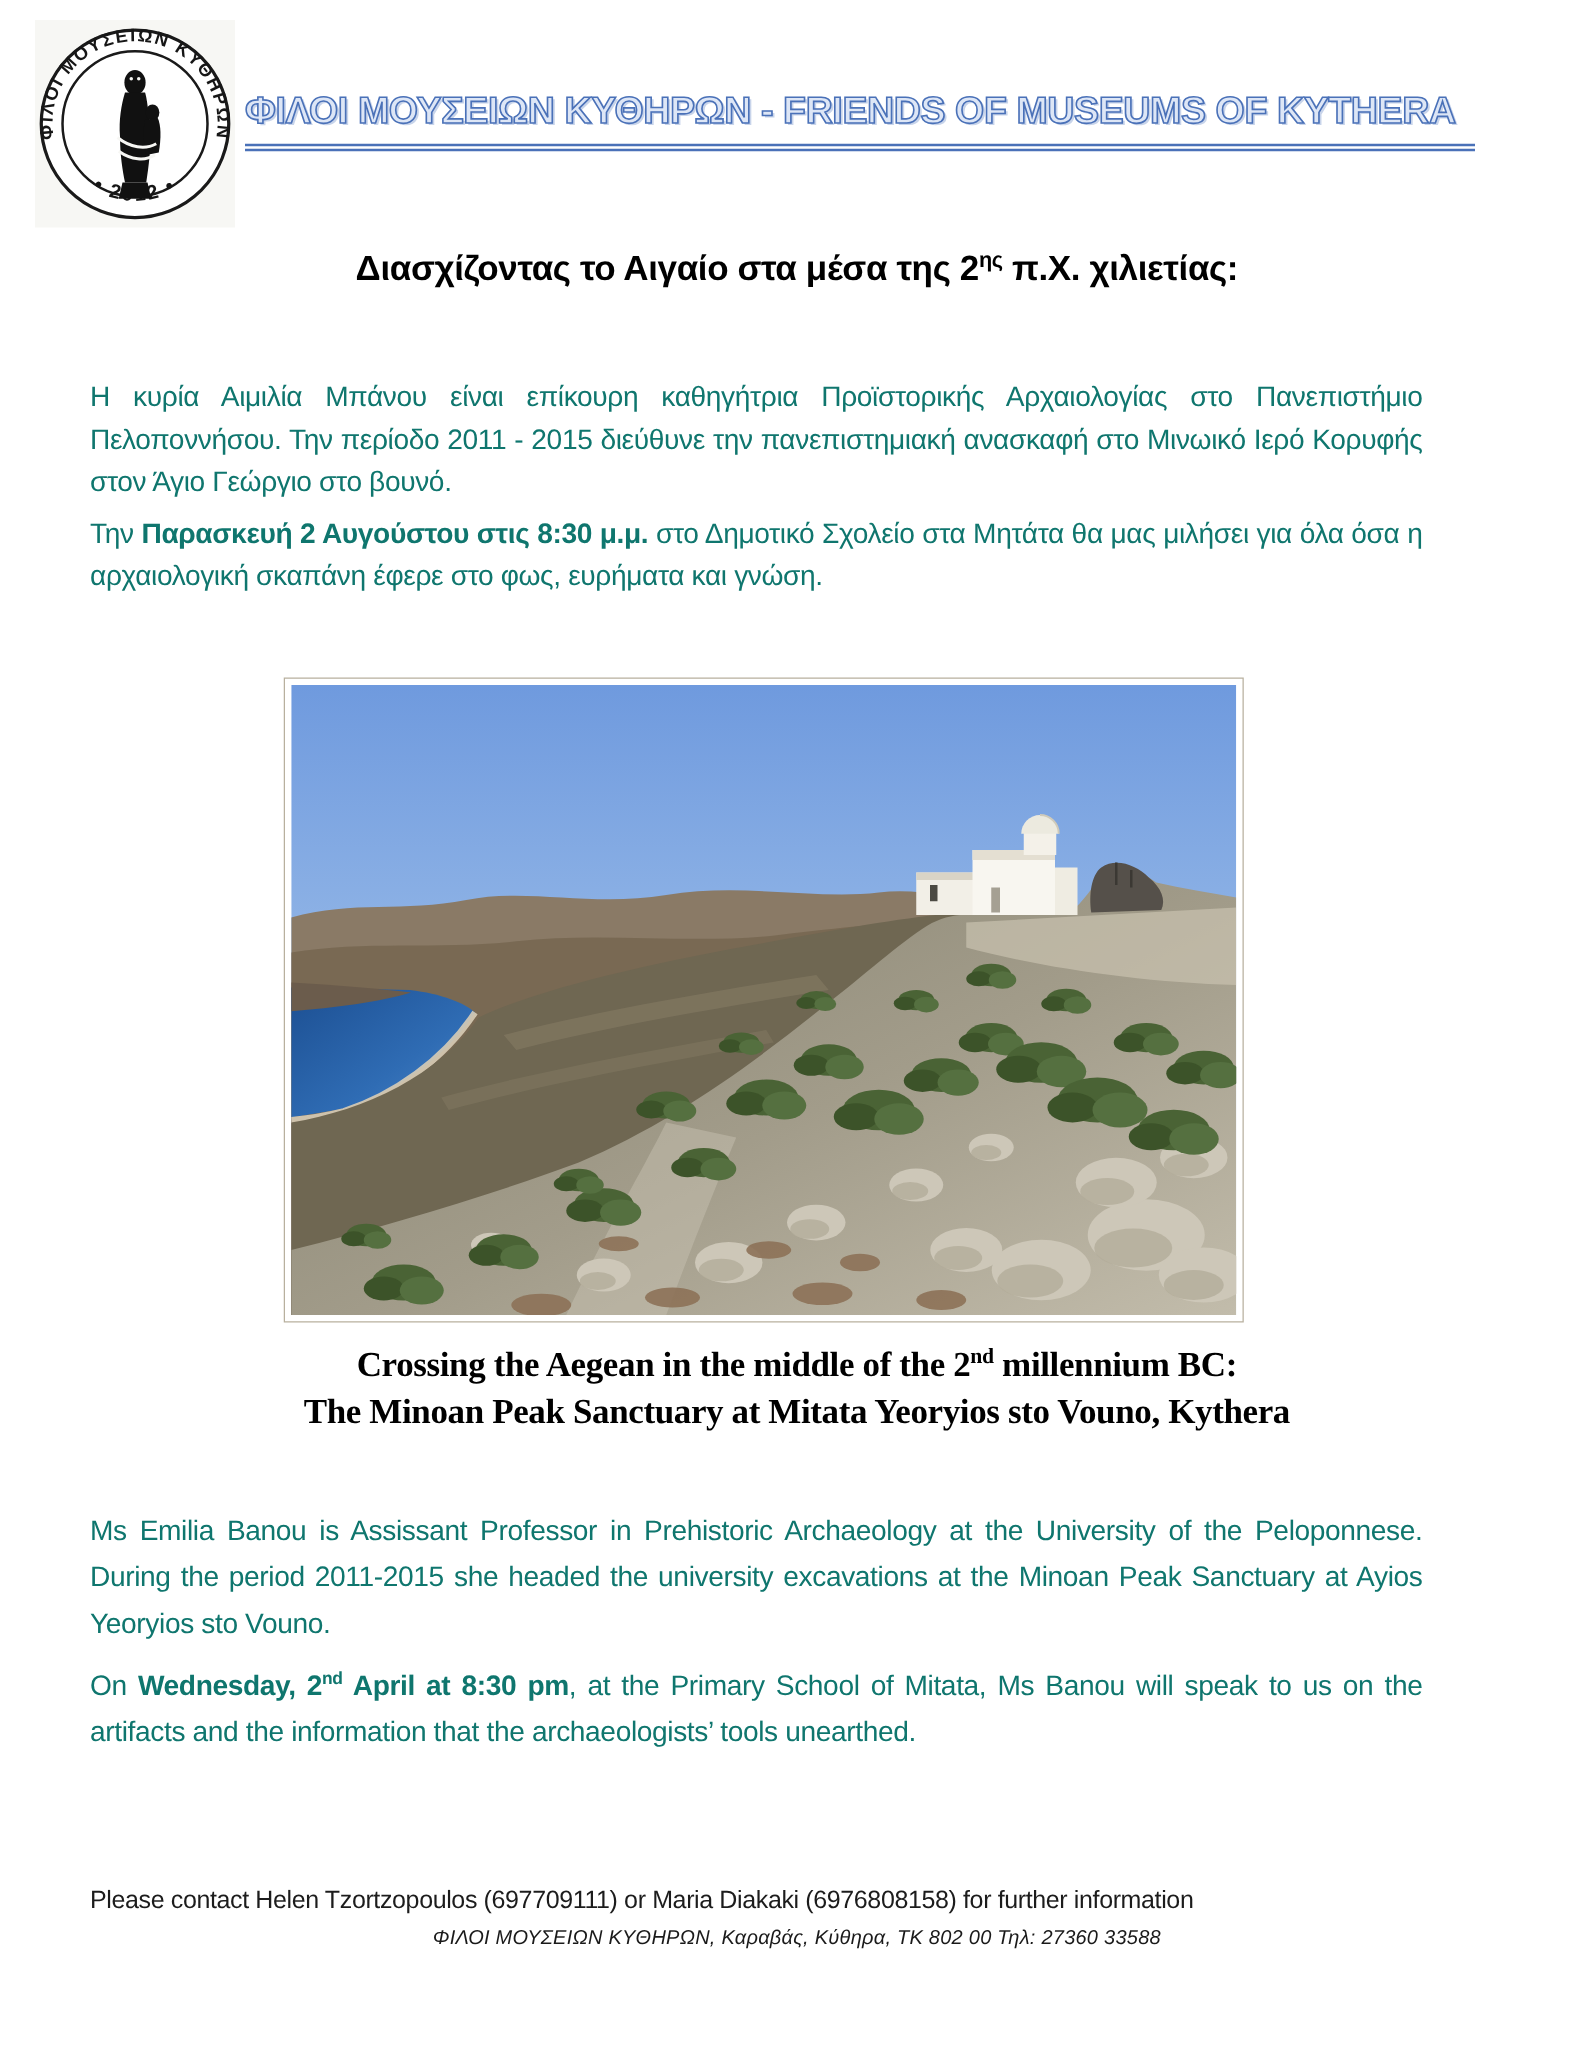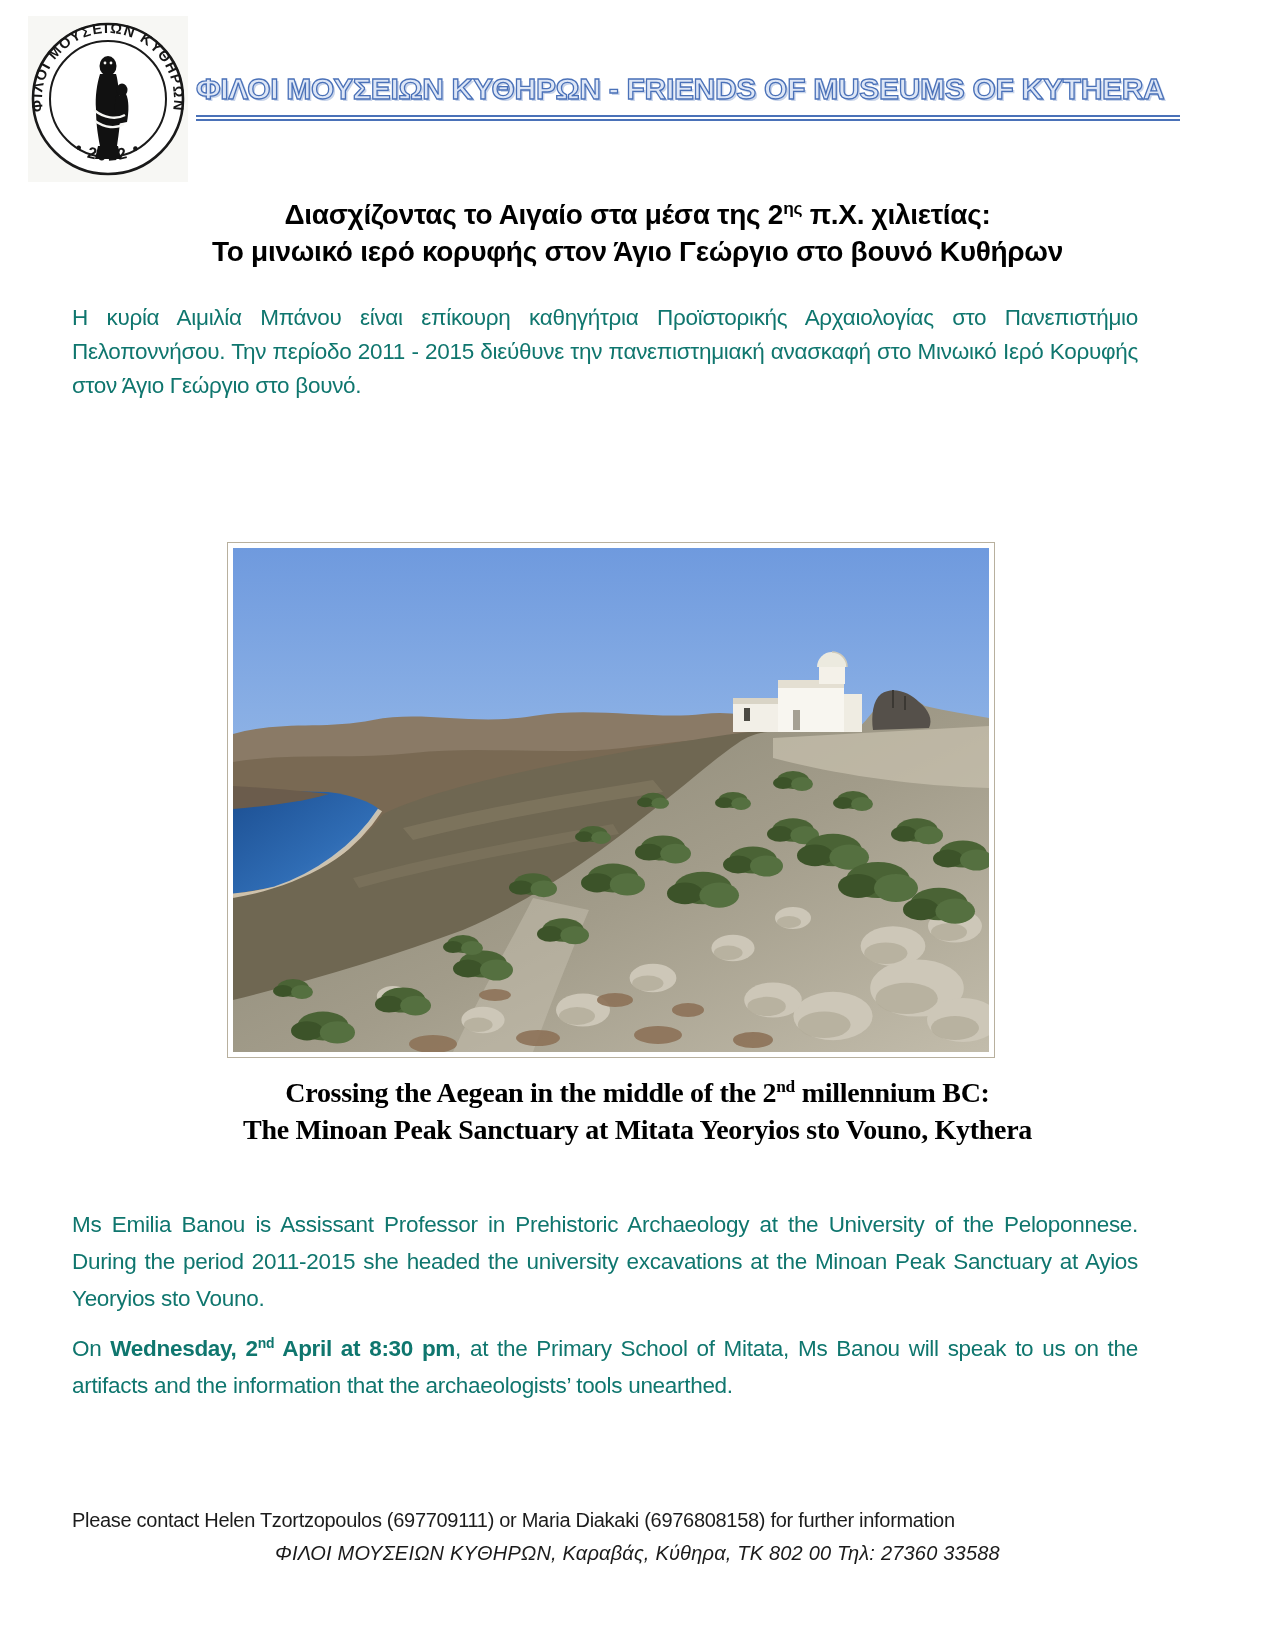--- a/index.html
+++ b/index.html
@@ -40,21 +40,21 @@
   }
   .para.gr{line-height:34px;}
   .para.en{line-height:37px;}
   .para b{font-weight:bold;}
   .contact{
     position:absolute; left:72px; width:1100px; top:1509px;
     font-size:20px; letter-spacing:-0.3px; color:#1c1c1c;
   }
   .footer{
     position:absolute; left:0; right:0; top:1542px; text-align:center;
-    font-size:20px; font-style:italic; letter-spacing:0.2px; color:#1a1a1a;
+    font-size:16px; font-style:italic; letter-spacing:0.2px; color:#1a1a1a;
   }
   
   .photo{
     position:absolute; left:227px; top:542px;
     width:768px; height:516px; box-sizing:border-box;
     border:1px solid #b8b09e; background:#ffffff; padding:5px;
   }
   .photo svg{display:block; width:756px; height:504px;}
 </style>
 </head>
@@ -90,25 +90,25 @@
       </g>
     </svg>
   </div>
 
   <div class="header-block">
     <span class="header-title">ΦΙΛΟΙ ΜΟΥΣΕΙΩΝ ΚΥΘΗΡΩΝ - FRIENDS OF MUSEUMS OF KYTHERA</span>
   </div>
 
   <div class="heading" style="top:196px;">
     <div><span>Διασχίζοντας το Αιγαίο στα μέσα της 2</span><sup>ης</sup><span> π.Χ. χιλιετίας:</span></div>
-    <div>Το μινωικό ιερό κορυφής στον Άγιο Γεώργιο στο βουνό Κυθήρων</div>
   </div>
 
   <div class="para gr" style="top:301px;">Η κυρία Αιμιλία Μπάνου είναι επίκουρη καθηγήτρια Προϊστορικής Αρχαιολογίας στο Πανεπιστήμιο Πελοποννήσου.  Την περίοδο 2011 - 2015 διεύθυνε την πανεπιστημιακή ανασκαφή στο Μινωικό Ιερό Κορυφής στον Άγιο Γεώργιο στο βουνό.</div>
 
+  <div class="para gr" style="top:410px;"><span>Την </span><b>Παρασκευή 2 Αυγούστου στις 8:30 μ.μ.</b><span> στο Δημοτικό Σχολείο στα Μητάτα θα μας μιλήσει για όλα όσα η αρχαιολογική σκαπάνη έφερε στο φως, ευρήματα και γνώση.</span></div>
 
   <div class="photo">
     <svg viewBox="0 0 756 504" preserveAspectRatio="none">
       <defs>
         <linearGradient id="skyG" x1="0" y1="0" x2="0" y2="1">
           <stop offset="0" stop-color="#6f9ade"></stop>
             <stop offset="0.75" stop-color="#a9c8ec"></stop>
             <stop offset="1" stop-color="#cfe2f4"></stop>
         </linearGradient>
         <linearGradient id="seaG" x1="0" y1="0" x2="1" y2="1">

